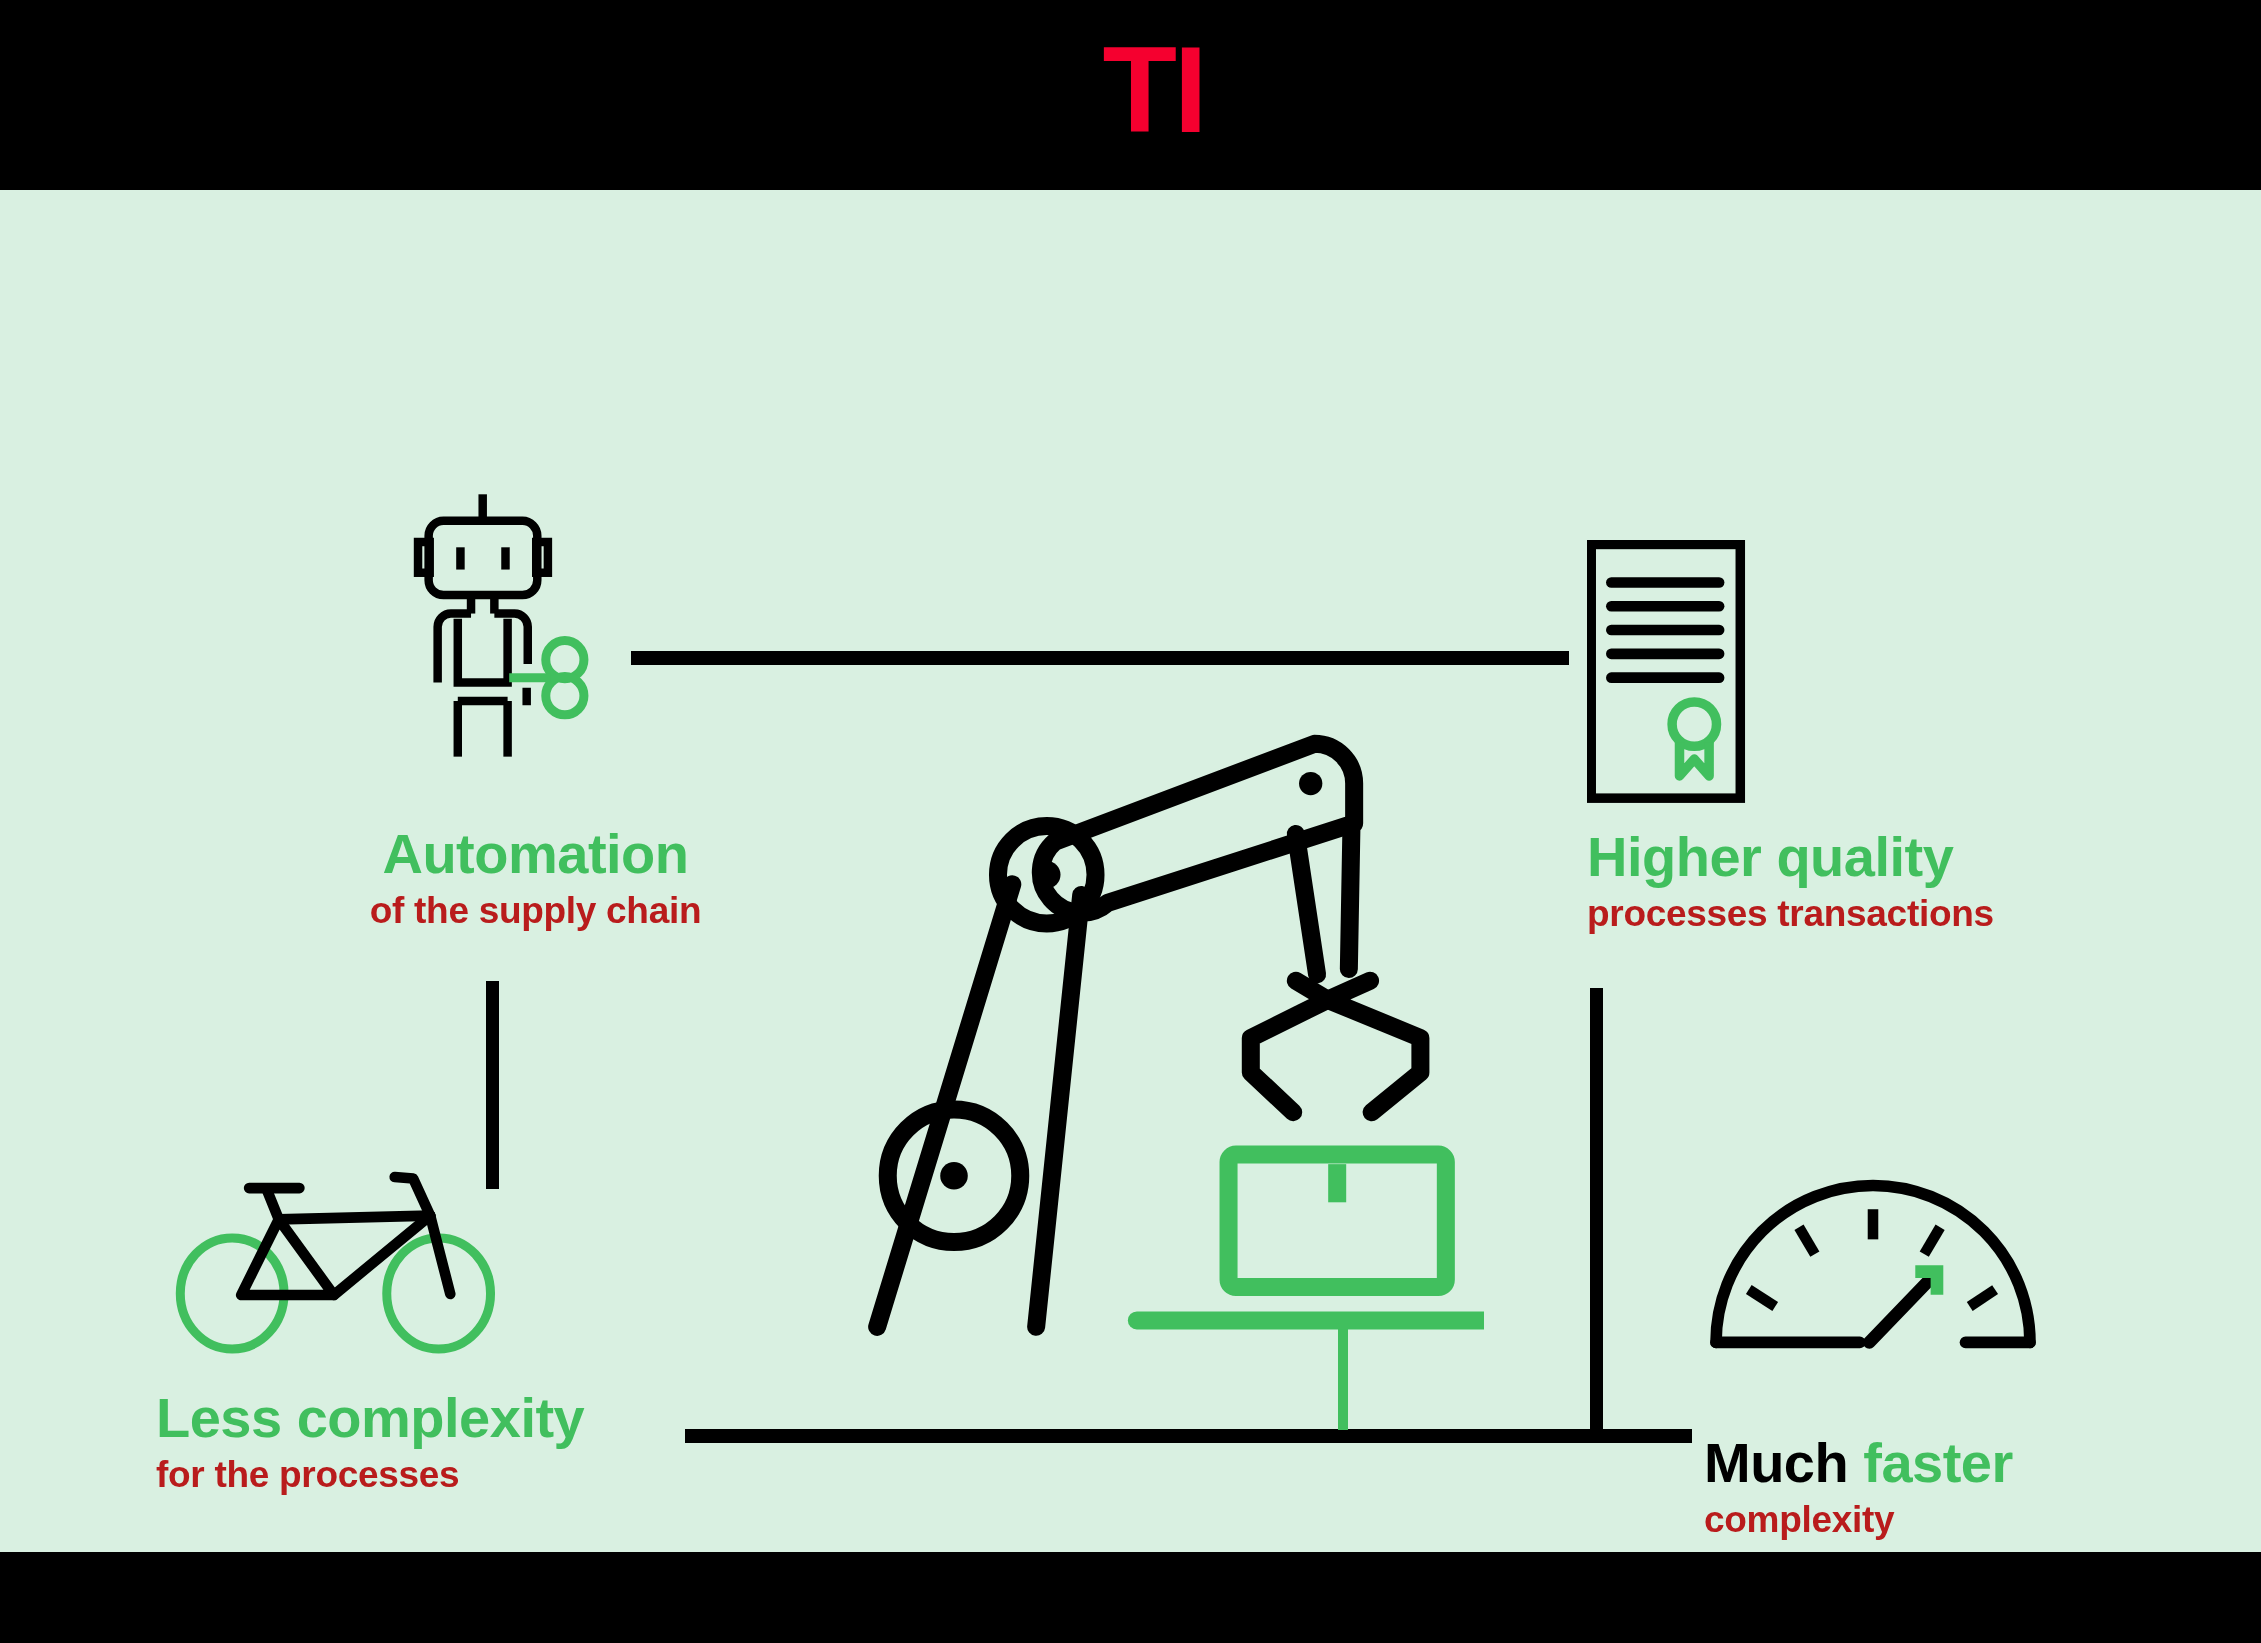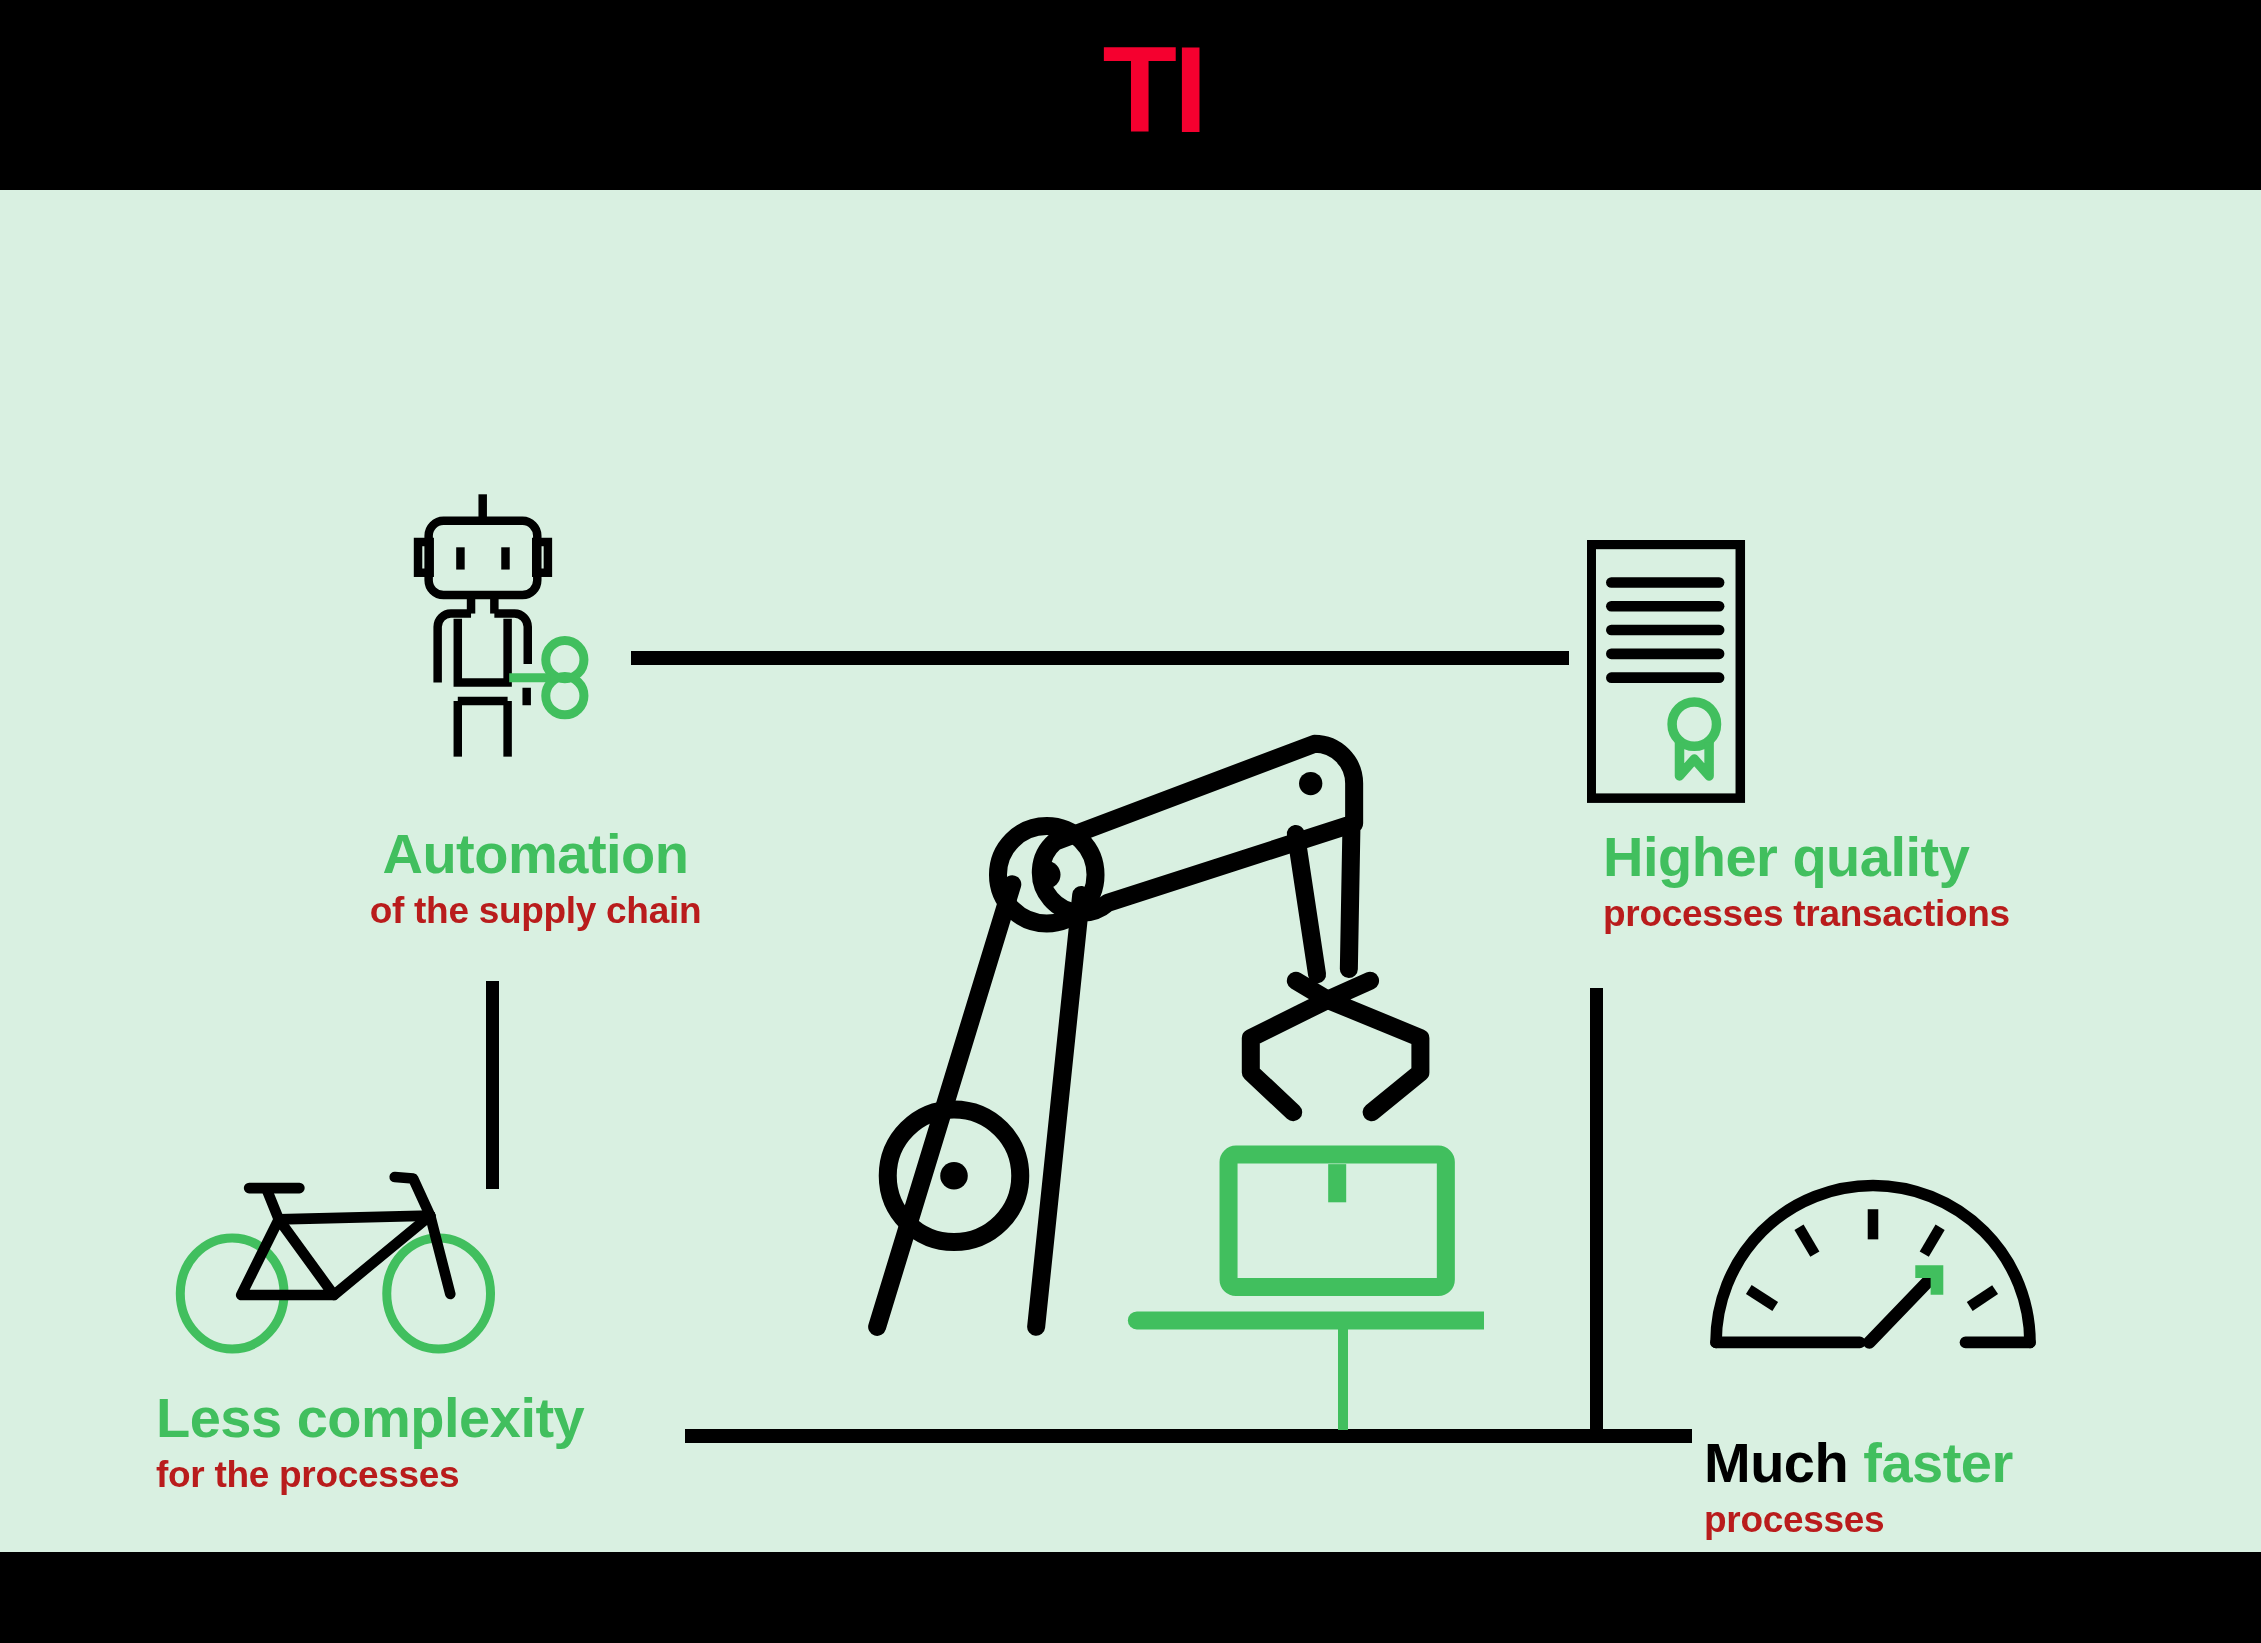--- a/index.html
+++ b/index.html
@@ -43,21 +43,21 @@
   #conn-green-v{ position:absolute; left:1338px; top:1134px; width:9.5px; height:106px; background:#41bf5e; }
 
   
   .label{ position:absolute; line-height:1.12; }
   .label .head{ font-weight:700; font-size:56px; letter-spacing:-0.5px; }
   .label .sub { font-weight:700; font-size:37px; color:#b91c1c; letter-spacing:-0.3px; margin-top:4.2px;}
   .grn{ color:#41bf5e; }
   .blk{ color:#000; }
 
   #lbl-automation{ left:297px;  top:633px; text-align:center; width:477px; }
-  #lbl-quality   { left:1587px; top:636px; text-align:left;  width:583px;margin-left:16px;}
+  #lbl-quality   { left:1587px; top:636px; text-align:left;  width:583px;}
   #lbl-complexity{ left:156px;  top:1197px; text-align:left;  width:530px;}
   #lbl-faster    { left:1704px; top:1242px; text-align:left;  width:477px; }
 
   
   .icon{ position:absolute; }
   #icon-robot{ left:403px;  top:299px;  width:223px; height:318px;}
   #icon-cert { left:1587px; top:350px;  width:185px; height:270px;}
   #icon-bike { left:175px;  top:970px; width:360px; height:196px;}
   #icon-gauge{ left:1701px; top:978px; width:344px; height:185px;}
   #icon-arm  { left:848px; top:530px; width:636px;height:636px;}
@@ -218,21 +218,21 @@
     <div class="sub">processes transactions</div>
   </div>
 
   <div class="label" id="lbl-complexity">
     <div class="head grn">Less complexity</div>
     <div class="sub">for the processes</div>
   </div>
 
   <div class="label" id="lbl-faster">
     <div class="head"><span class="blk">Much </span><span class="grn">faster</span></div>
-    <div class="sub">processes</div>
+    <div class="sub">complexity</div>
   </div>
 
 </div>
 
 <div id="footer">
 
   
 
   
 

